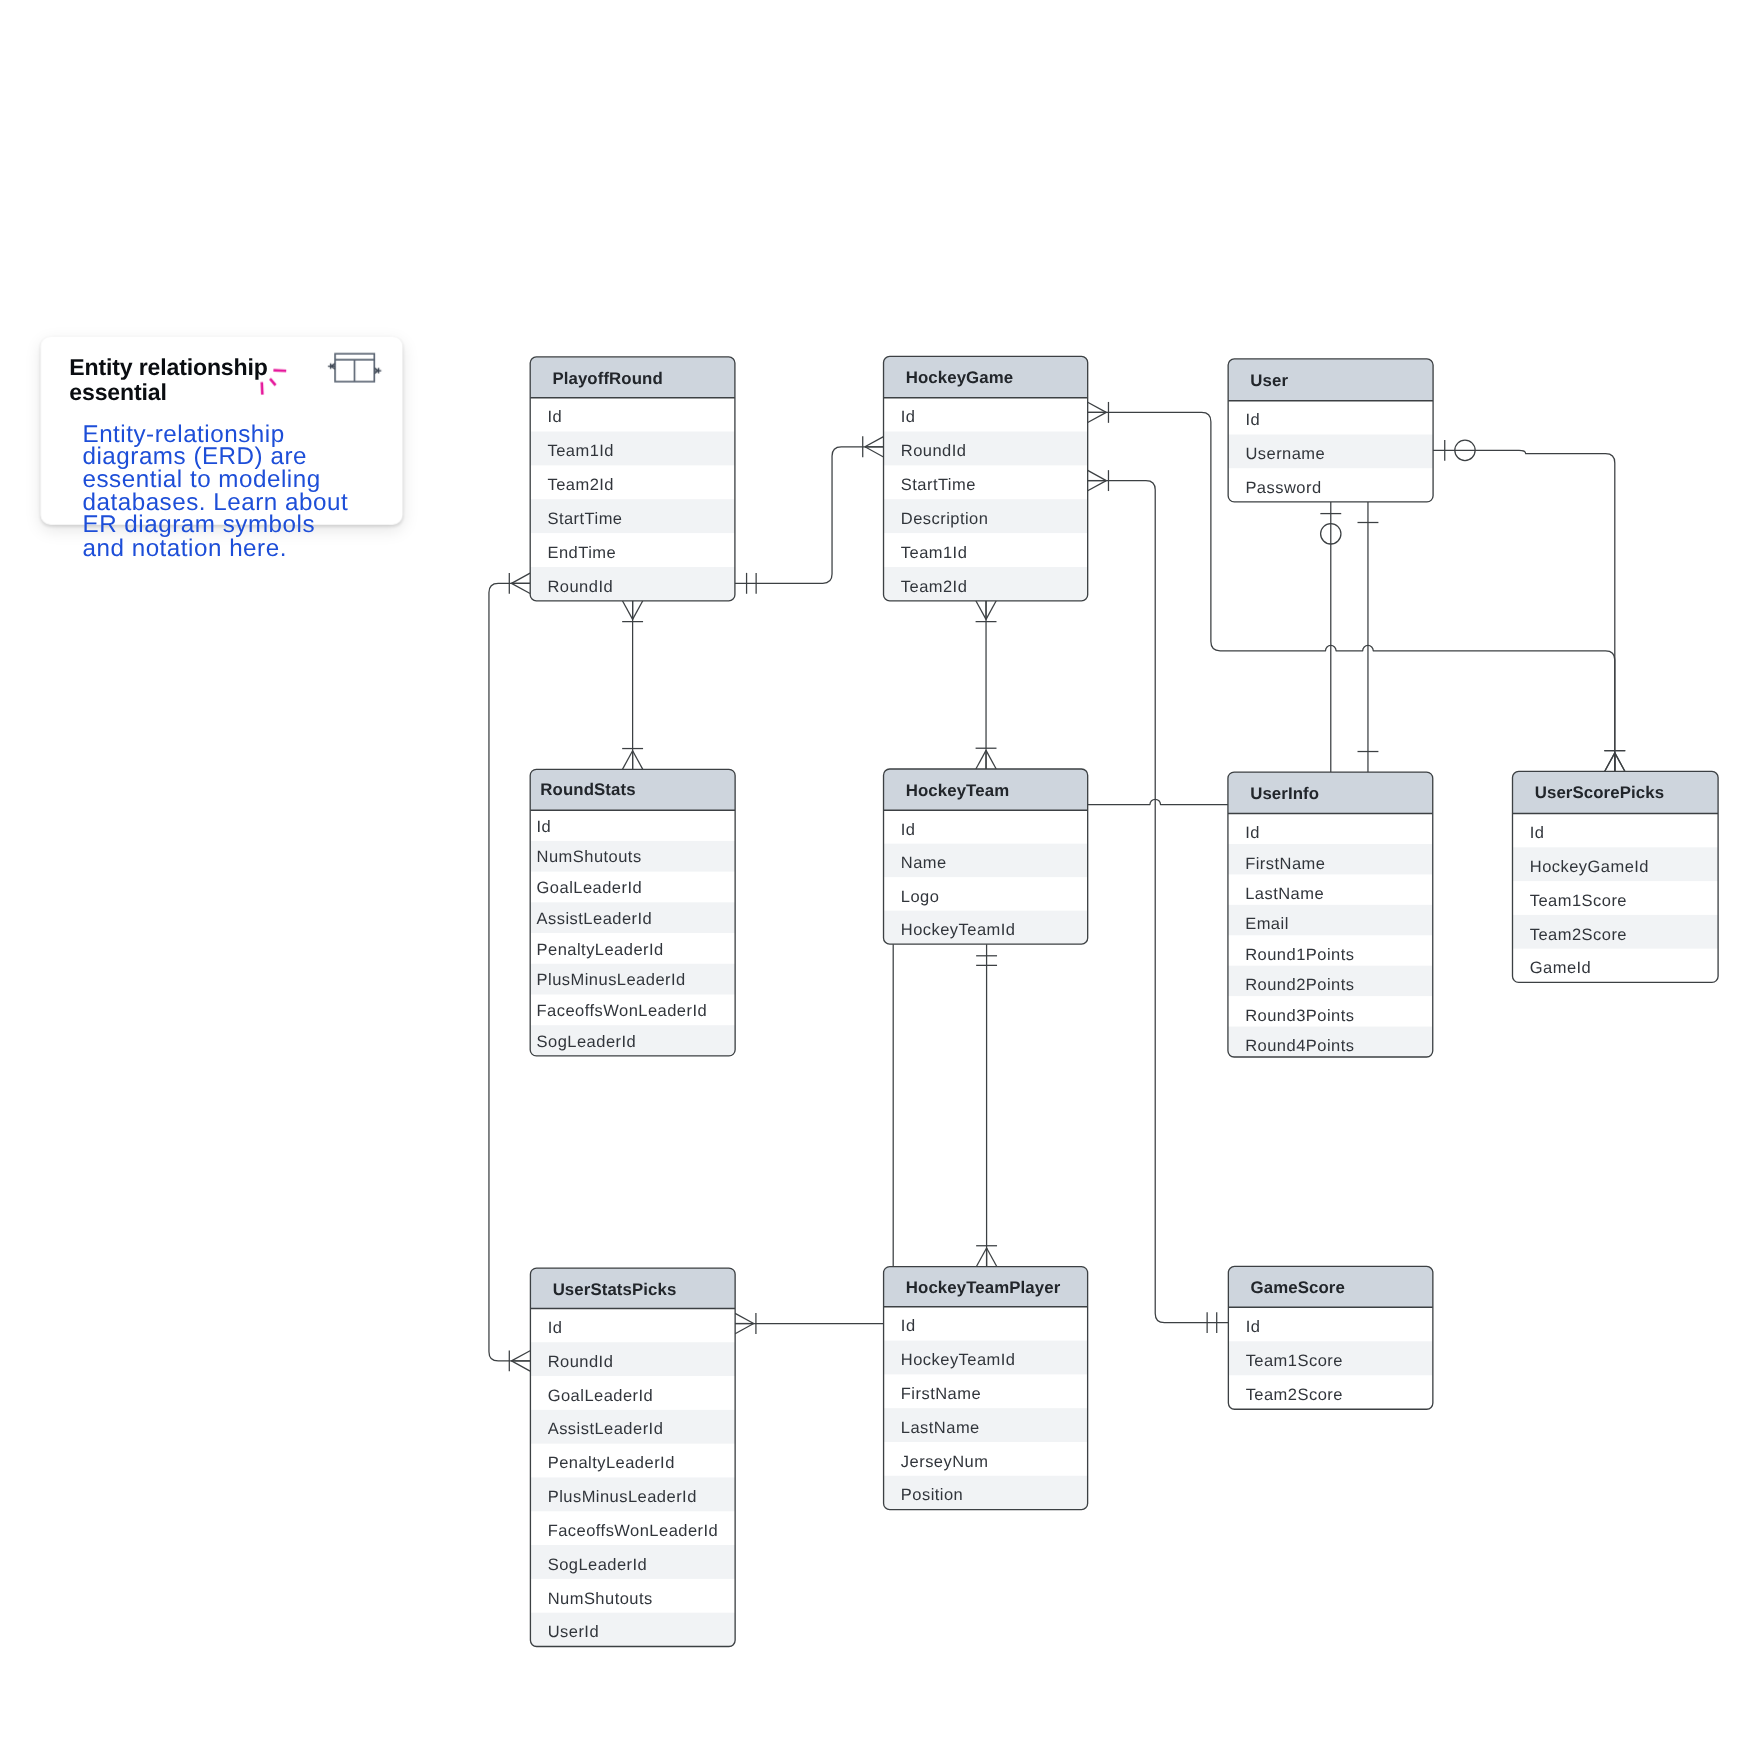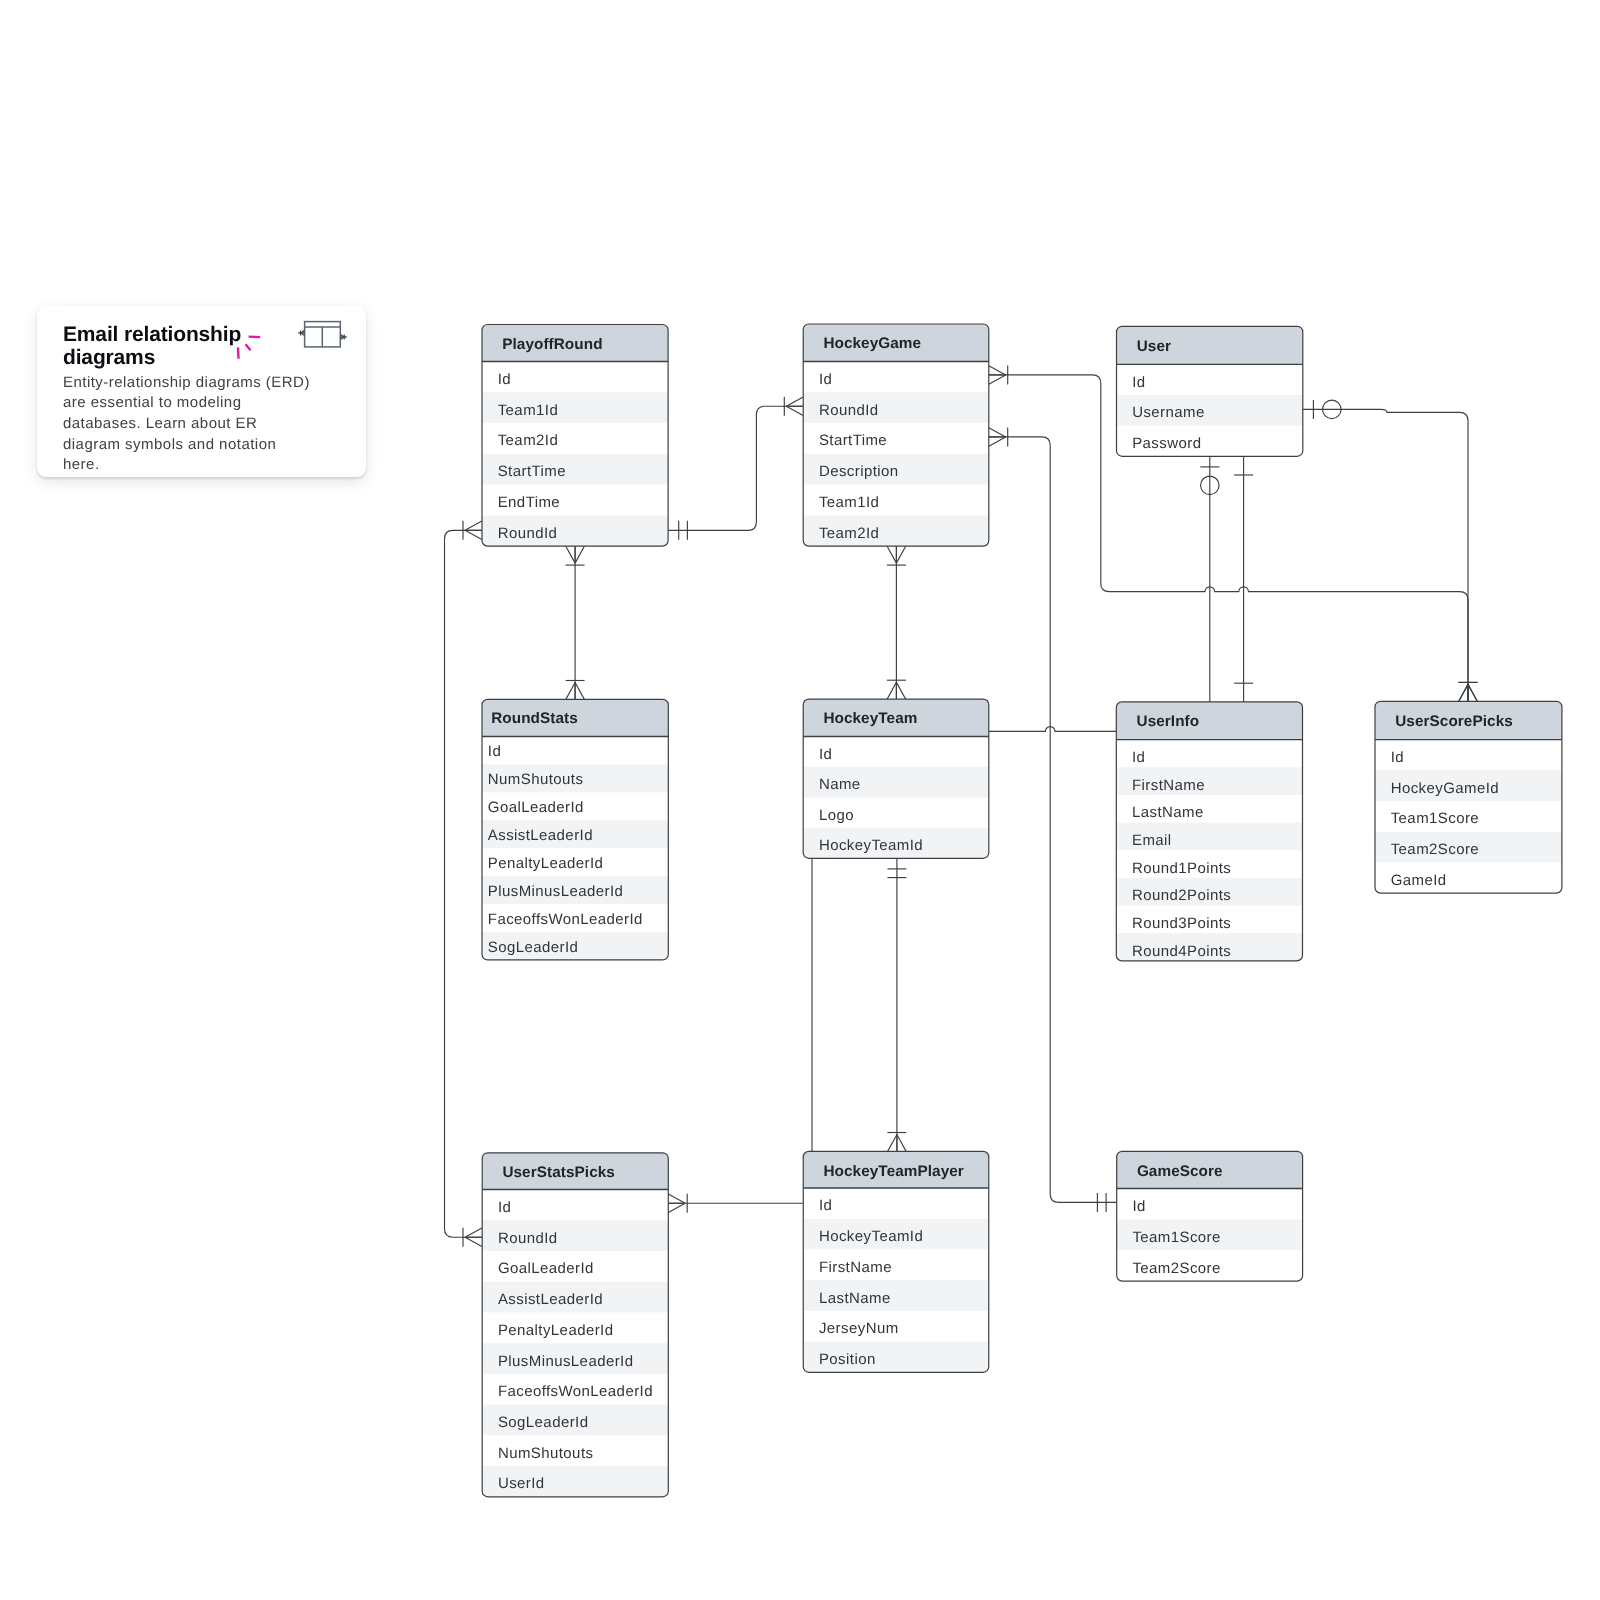--- a/index.html
+++ b/index.html
@@ -15,22 +15,22 @@
   .sep{stroke:#3c4043;stroke-width:1.4;}
   .tname{font-family:"Liberation Sans",sans-serif;font-size:15.3px;font-weight:bold;fill:#22262b;letter-spacing:0.08px;}
   .fname{font-family:"Liberation Sans",sans-serif;font-size:15.0px;fill:#31353b;letter-spacing:0.42px;}
   .link{fill:none;stroke:#3c4043;stroke-width:1.15;stroke-linecap:butt;stroke-linejoin:round;}
   .mk{fill:none;stroke:#3c4043;stroke-width:1.15;}
   #card{position:absolute;left:36.7px;top:305.5px;width:329.2px;height:171.5px;
         box-sizing:border-box;background:#fff;border-radius:9px;
         box-shadow:0 1.5px 3px rgba(0,0,0,.13), 0 5px 15px rgba(0,0,0,.10);}
   #card-title{position:absolute;left:26.3px;top:17.2px;font-size:21px;font-weight:bold;
         color:#0a0d11;line-height:23.8px;letter-spacing:-0.15px;margin:0;width:205px;}
-  #card-body{position:absolute;left:26.3px;top:67.3px;font-size:15px;color:#404040;
-        line-height:20.6px;letter-spacing:0.47px;margin:0;width:252px;}
+  #card-body{position:absolute;left:26.3px;top:67.3px;font-size:22px;color:#1d4ed8;
+        line-height:20.6px;letter-spacing:0.47px;margin:12px;width:252px;}
   #card-spark{position:absolute;left:194.3px;top:19.8px;}
   #card-icon{position:absolute;left:257.3px;top:10.5px;}
 </style>
 </head>
 <body>
 
 <div id="stage">
   <svg id="diagram" viewBox="0 0 1600 1600" shape-rendering="geometricPrecision">
       <g>
         <g>
@@ -340,21 +340,21 @@
         </g>
         <rect x="1116.7" y="1151.3" width="185.9" height="129.81" rx="5.6" ry="5.6" class="tbl-outline"></rect>
         <text x="1136.90" y="1175.50" class="tname">GameScore</text>
         <text x="1132.40" y="1210.90" class="fname">Id</text>
         <text x="1132.40" y="1241.77" class="fname">Team1Score</text>
         <text x="1132.40" y="1272.64" class="fname">Team2Score</text>
       </g>
     </svg>
 
   <div id="card">
-    <div id="card-title">Email relationship diagrams</div>
+    <div id="card-title">Entity relationship essential</div>
     <div id="card-body">Entity-relationship diagrams (ERD) are essential to modeling databases. Learn about ER diagram symbols and notation here.</div>
     <svg id="card-spark" width="36" height="36" viewBox="0 0 36 36">
       <g stroke="#e5189b" stroke-width="2.4" stroke-linecap="butt" fill="none">
         <path d="M17.6 11.6 L29.2 12.1"></path>
         <path d="M14.5 19.3 L19.5 25.2"></path>
         <path d="M7.0 22.4 L7.5 33.7"></path>
       </g>
     </svg>
     <svg id="card-icon" width="56" height="44" viewBox="0 0 56 44">
       <g stroke="#5a6472" stroke-width="1.5" fill="none">

